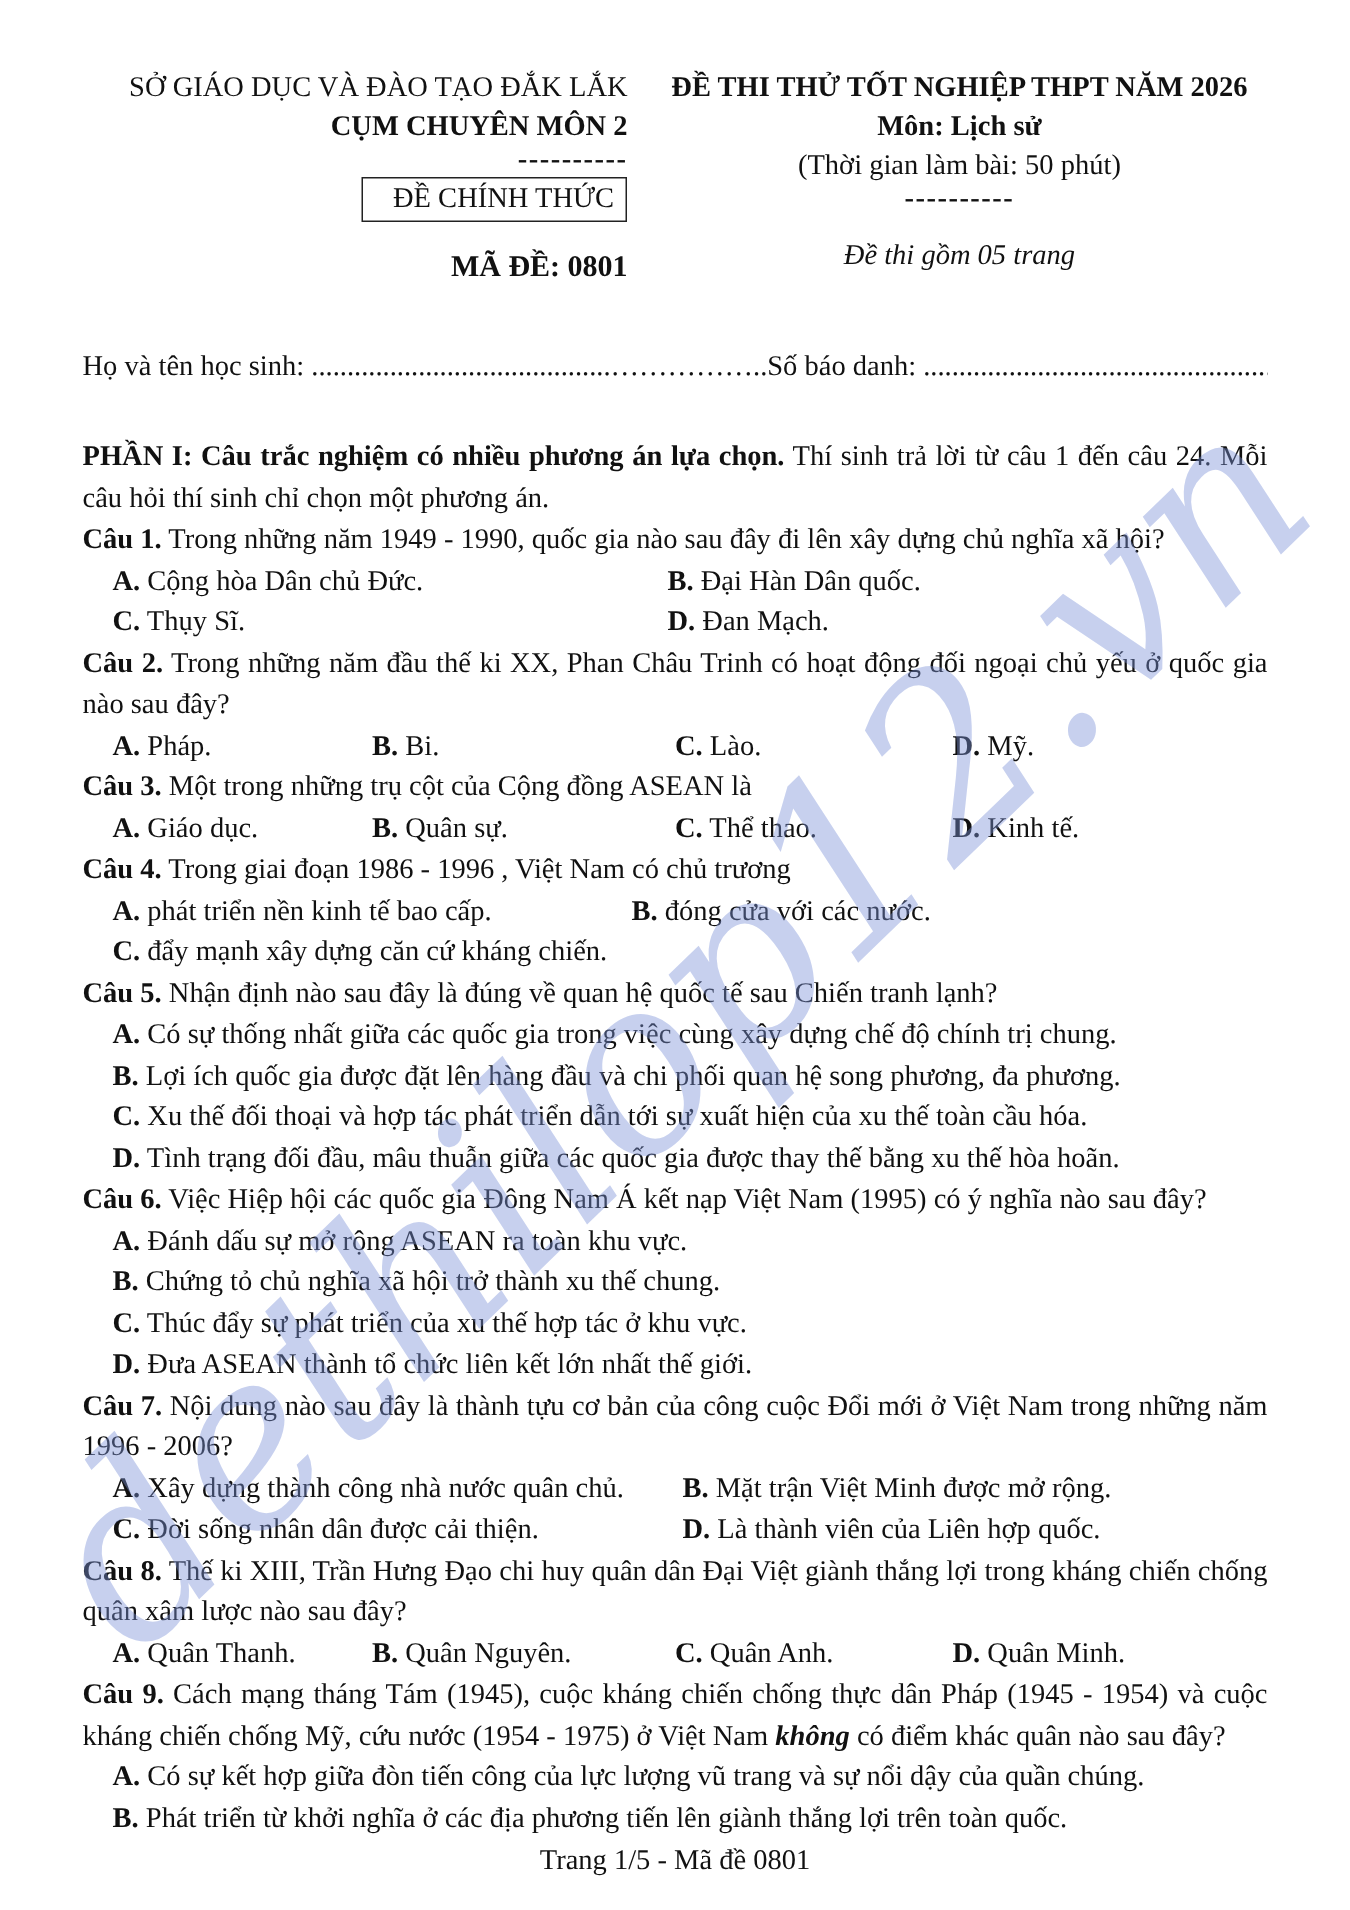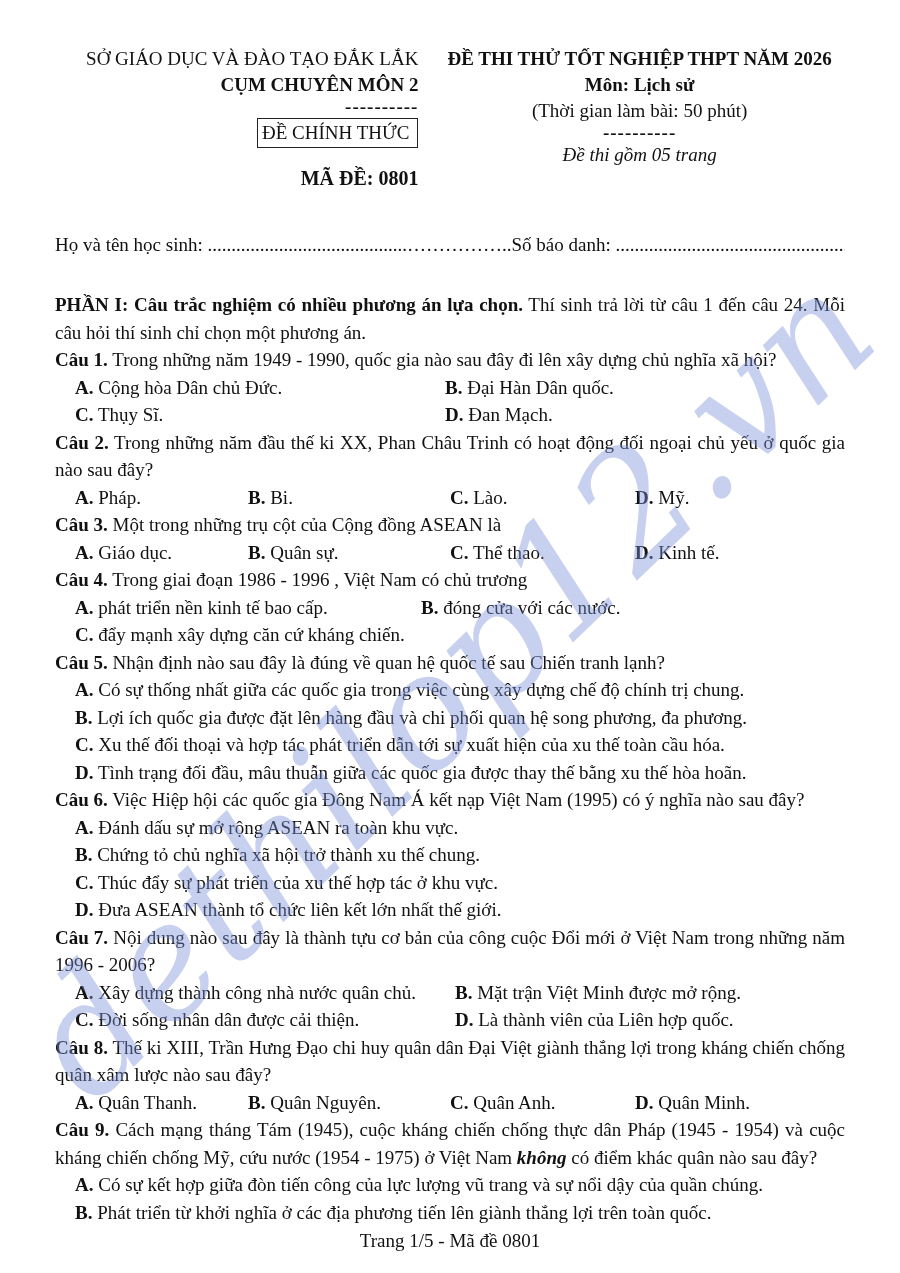--- a/index.html
+++ b/index.html
@@ -13,26 +13,26 @@
     padding: 46px 55px 0 55px;
     font-size: 19px;
     line-height: 27.5px;
   }
   
   .header { display: flex; justify-content: space-between; align-items: flex-start; }
   .h-left  { width: 46%; text-align: right; }
   .h-right { width: 52%; text-align: center; }
   .h-line  { line-height: 26px; }
   .bold    { font-weight: bold; }
-  .italic  { font-style: italic; }
+  .italic  { font-style: italic; margin-top: 16px; }
   .dashline { line-height: 18px; letter-spacing: 1px; }
   .stamp-box {
     display: inline-block;
     border: 1.6px solid #222;
-    padding: 1px 8px 2px 4px;
+    padding: 1px 8px 2px 20px;
     margin-top: 2px;
     line-height: 25px;
   }
   .exam-code { margin-top: 17px; font-weight: bold; font-size: 20px; }
   
   .student-line { margin-top: 38px; white-space: nowrap; overflow: hidden; }
   
   .part1 { margin-top: 33px; text-align: justify; }
   
   .q-text { text-align: justify; }

